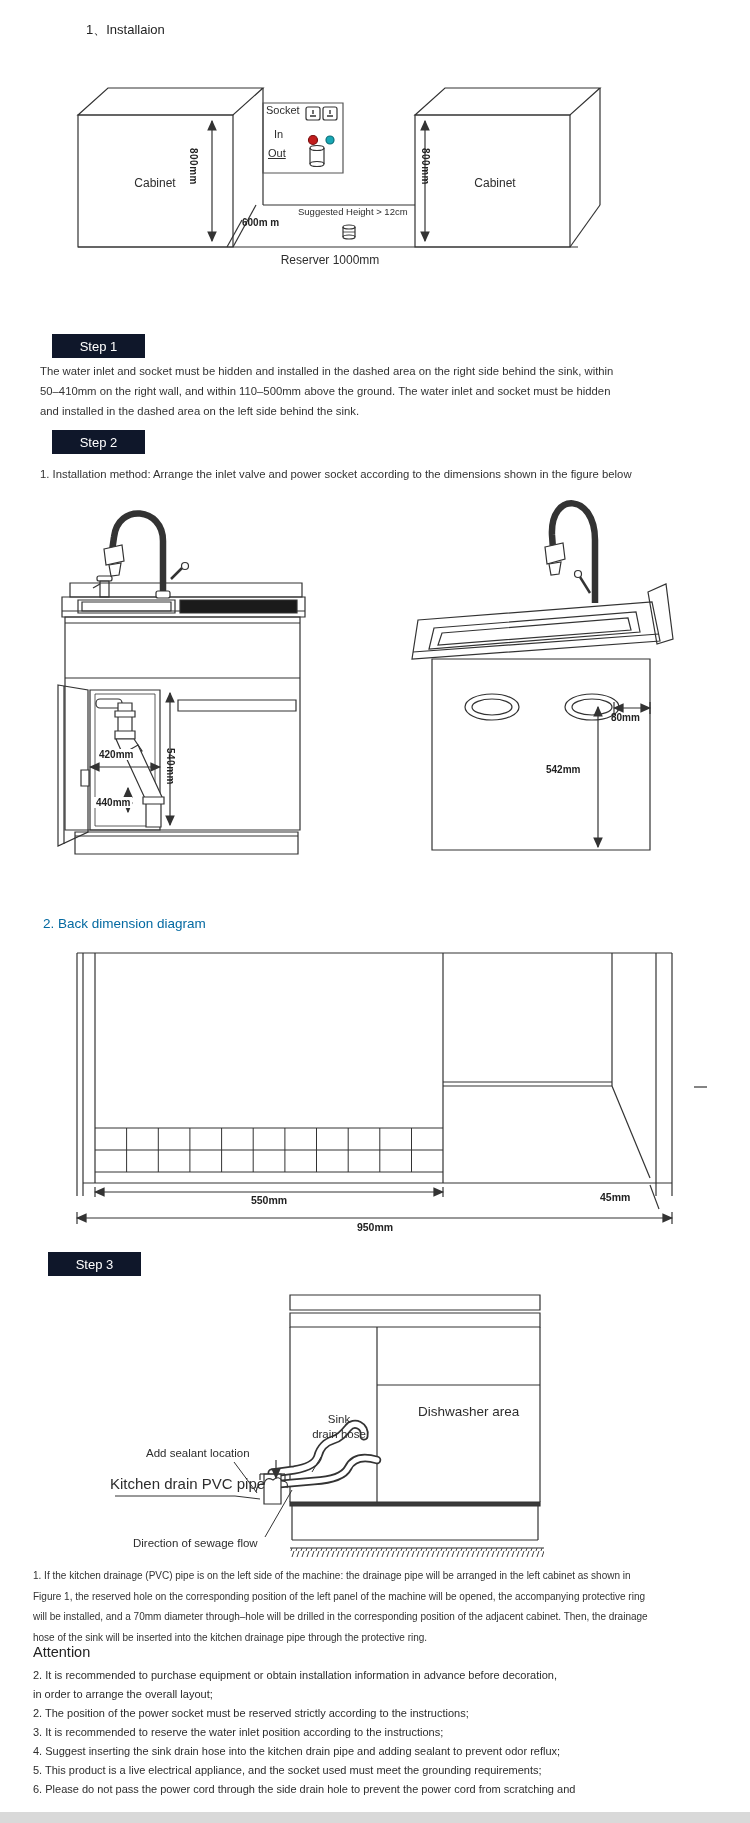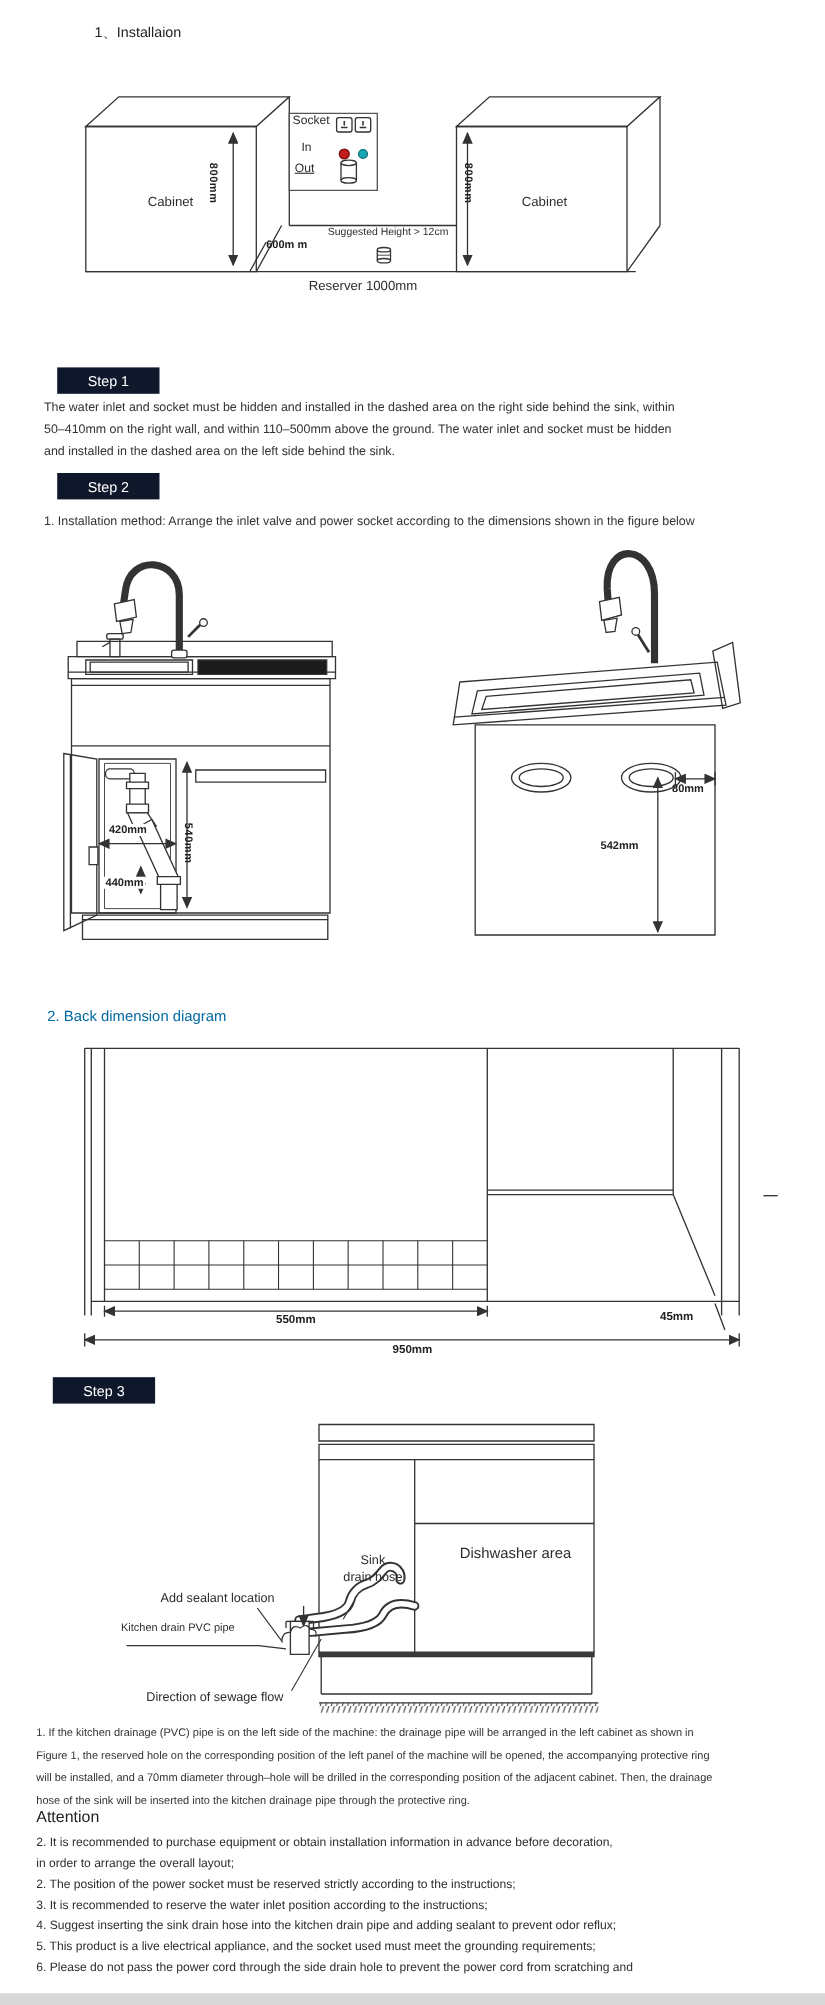--- a/index.html
+++ b/index.html
@@ -303,21 +303,21 @@
       <rect x="260" y="258" width="254" height="9" fill="url(#hatchD)" stroke="none"></rect>
     </g>
   </svg>
 
   <div class="lbl center" style="left:300px;top:1412px;width:78px;font-size:11.5px;line-height:15px;">
     <div>Sink</div>
     <div>drain hose</div>
   </div>
   <div class="lbl" style="left:386px;top:1404px;font-size:13.5px;margin-left:32px;">Dishwasher area</div>
   <div class="lbl" style="left:146px;top:1447px;font-size:11.5px;">Add sealant location</div>
-  <div class="lbl" style="left:110px;top:1475px;font-size:10px;">Kitchen drain PVC pipe</div>
+  <div class="lbl" style="left:110px;top:1475px;font-size:15px;">Kitchen drain PVC pipe</div>
   <div class="lbl" style="left:133px;top:1537px;font-size:11.5px;">Direction of sewage flow</div>
 
   <div class="abs" style="left:33px;top:1566px;">
     <div class="pvc-line">1. If the kitchen drainage (PVC) pipe is on the left side of the machine: the drainage pipe will be arranged in the left cabinet as shown in</div>
     <div class="pvc-line">Figure 1, the reserved hole on the corresponding position of the left panel of the machine will be opened, the accompanying protective ring</div>
     <div class="pvc-line">will be installed, and a 70mm diameter through–hole will be drilled in the corresponding position of the adjacent cabinet. Then, the drainage</div>
     <div class="pvc-line">hose of the sink will be inserted into the kitchen drainage pipe through the protective ring.</div>
   </div>
 
   <div class="lbl" style="left:33px;top:1644px;font-size:14.5px;color:#222;">Attention</div>

